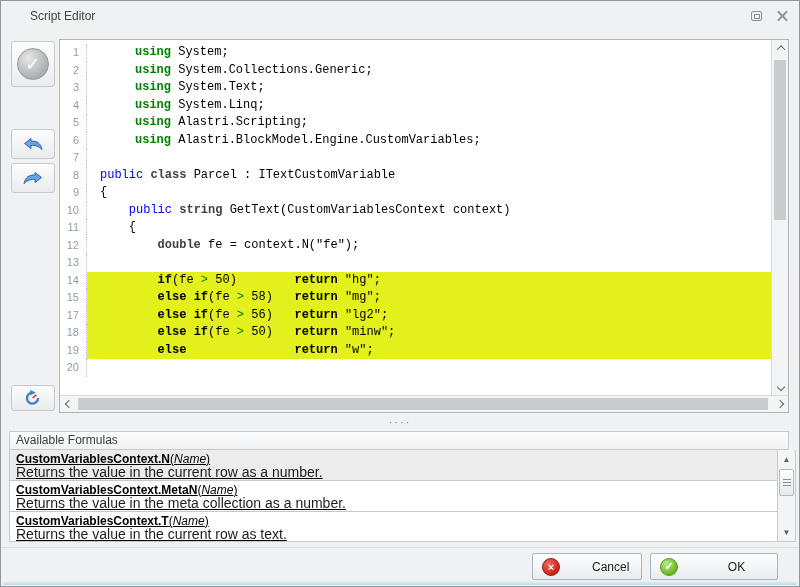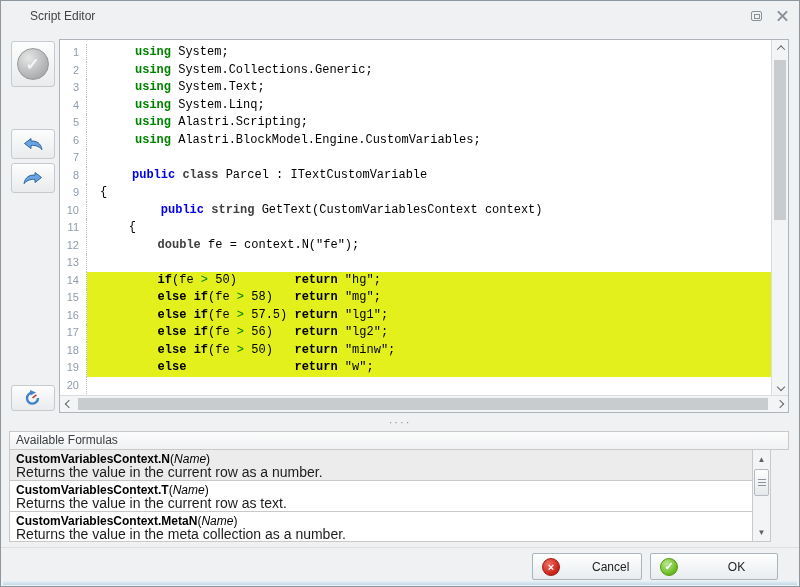--- a/index.html
+++ b/index.html
@@ -49,21 +49,21 @@
   .editor-body { flex:1; display:flex; overflow:hidden; }
   .code-scroll { flex:1; overflow:hidden; padding-top:4px; cursor:text; }
   .code-row { display:flex; height:17.5px; line-height:17.5px;
               font-family:"Liberation Mono", monospace; font-size:12px; white-space:pre; }
   .ln { width:27px; flex:0 0 27px; text-align:right; padding-right:7px;
         font-family:"Liberation Sans", sans-serif; font-size:11px; color:#8e9cab;
         border-right:1px dotted #b9bec4; background:#fff; }
   .code-text { flex:1; padding-left:13px; }
   .code-row.hl .code-text { background:#e3f01b; }
   .tk-g { color:#008200; font-weight:bold;margin-left:35px; }
-  .tk-b { color:#0000ee; font-weight:bold;margin-left:32px; }
+  .tk-b { color:#0000ee; font-weight:normal; }
   .tk-r { color:#404040; font-weight:bold; }
   .tk-k { color:#000000; font-weight:bold; }
   .tk-o { color:#008200; }
   .tk-p { color:#000000; }
 
   
   .vscroll { width:17px; flex:0 0 17px; background:#f3f4f5; border-left:1px solid #dadde0; position:relative; }
   .vscroll .sb-thumb { position:absolute; left:2px; right:2px; top:20px; height:160px; background:#c9cccf; }
   .hscroll { height:17px; flex:0 0 17px; background:#f3f4f5; border-top:1px solid #dadde0; position:relative; }
   .hscroll .sb-thumb { position:absolute; top:2px; bottom:2px; left:18px; right:20px; background:#c9cccf; }
@@ -77,22 +77,22 @@
   .chev.right { transform:rotate(-45deg); }
 
   
   .splitter { position:absolute; left:0; right:0; top:412px; height:18px; display:flex; align-items:center; justify-content:center; cursor:row-resize; }
   .splitter .grip { color:#808archive99; color:#8a9096; font-size:11px; letter-spacing:2px; line-height:6px; }
 
   
   .formulas-header { position:absolute; left:8px; right:10px; top:430px; height:19px;
       background:linear-gradient(#fcfcfd,#eff1f2); border:1px solid #c7c9cb;
       font-size:12px; color:#3c4043; line-height:17px; padding-left:6px; }
-  .formulas-body { position:absolute; left:8px; right:28px; top:449px; height:92px;
-      background:#fca5a5; border:1px solid #c7c9cb; border-top:none; display:flex; overflow:hidden; }
+  .formulas-body { position:absolute; left:8px; right:3px; top:449px; height:92px;
+      background:#fca5a5; border:1px solid #c7c9cb; border-top:none; display:flex; overflow:hidden;text-decoration:underline; }
   .formula-list { flex:1; overflow:hidden; }
   .formula-row { height:31px; padding:2px 0 0 6px; border-bottom:1px solid #c6c8ca; background:#fff; }
   .formula-row.sel { background:#ececec; }
   .f-title { font-size:12px; color:#000; line-height:14px; }
   .f-title b { font-weight:bold; }
   .f-title i { font-style:italic; }
   .f-desc { font-size:14px; color:#1c1c1c; line-height:13px; }
   .fscroll { width:18px; flex:0 0 18px; background:#f3f4f5; border-left:1px solid #c7c9cb; position:relative; }
   .fsb-btn { position:absolute; left:0; width:17px; height:16px; display:flex; align-items:center; justify-content:center;
              color:#5a6268; font-size:8px; }
@@ -169,21 +169,20 @@
           <div class="code-row"><span class="ln">6</span><span class="code-text"><span class="tk-g">using</span><span class="tk-p"> Alastri.BlockModel.Engine.CustomVariables;</span></span></div>
           <div class="code-row"><span class="ln">7</span><span class="code-text"></span></div>
           <div class="code-row"><span class="ln">8</span><span class="code-text"><span class="tk-b">public</span><span class="tk-p"> </span><span class="tk-r">class</span><span class="tk-p"> Parcel : ITextCustomVariable</span></span></div>
           <div class="code-row"><span class="ln">9</span><span class="code-text"><span class="tk-p">{</span></span></div>
           <div class="code-row"><span class="ln">10</span><span class="code-text"><span class="tk-p">    </span><span class="tk-b">public</span><span class="tk-p"> </span><span class="tk-r">string</span><span class="tk-p"> GetText(CustomVariablesContext context)</span></span></div>
           <div class="code-row"><span class="ln">11</span><span class="code-text"><span class="tk-p">    {</span></span></div>
           <div class="code-row"><span class="ln">12</span><span class="code-text"><span class="tk-p">        </span><span class="tk-r">double</span><span class="tk-p"> fe = context.N("fe");</span></span></div>
           <div class="code-row"><span class="ln">13</span><span class="code-text"></span></div>
           <div class="code-row hl"><span class="ln">14</span><span class="code-text"><span class="tk-p">        </span><span class="tk-k">if</span><span class="tk-p">(fe </span><span class="tk-o">&gt;</span><span class="tk-p"> 50)        </span><span class="tk-k">return</span><span class="tk-p"> "hg";</span></span></div>
           <div class="code-row hl"><span class="ln">15</span><span class="code-text"><span class="tk-p">        </span><span class="tk-k">else</span><span class="tk-p"> </span><span class="tk-k">if</span><span class="tk-p">(fe </span><span class="tk-o">&gt;</span><span class="tk-p"> 58)   </span><span class="tk-k">return</span><span class="tk-p"> "mg";</span></span></div>
-          <div class="code-row hl"><span class="ln">16</span><span class="code-text"><span class="tk-p">        </span><span class="tk-k">else</span><span class="tk-p"> </span><span class="tk-k">if</span><span class="tk-p">(fe </span><span class="tk-o">&gt;</span><span class="tk-p"> 57.5) </span><span class="tk-k">return</span><span class="tk-p"> "lg1";</span></span></div>
           <div class="code-row hl"><span class="ln">17</span><span class="code-text"><span class="tk-p">        </span><span class="tk-k">else</span><span class="tk-p"> </span><span class="tk-k">if</span><span class="tk-p">(fe </span><span class="tk-o">&gt;</span><span class="tk-p"> 56)   </span><span class="tk-k">return</span><span class="tk-p"> "lg2";</span></span></div>
           <div class="code-row hl"><span class="ln">18</span><span class="code-text"><span class="tk-p">        </span><span class="tk-k">else</span><span class="tk-p"> </span><span class="tk-k">if</span><span class="tk-p">(fe </span><span class="tk-o">&gt;</span><span class="tk-p"> 50)   </span><span class="tk-k">return</span><span class="tk-p"> "minw";</span></span></div>
           <div class="code-row hl"><span class="ln">19</span><span class="code-text"><span class="tk-p">        </span><span class="tk-k">else</span><span class="tk-p">               </span><span class="tk-k">return</span><span class="tk-p"> "w";</span></span></div>
           <div class="code-row"><span class="ln">20</span><span class="code-text"></span></div>
         </div>
       <div class="vscroll">
         <div class="sb-btn top">
             <span class="chev up"></span>
           </div>
         <div class="sb-thumb"></div>
@@ -208,26 +207,26 @@
   </div>
 
   <div class="formulas-header">Available Formulas</div>
   <div class="formulas-body">
     <div class="formula-list">
         <div class="formula-row sel">
           <div class="f-title"><b>CustomVariablesContext.N</b>(<i>Name</i>)</div>
           <div class="f-desc">Returns the value in the current row as a number.</div>
         </div>
         <div class="formula-row">
+          <div class="f-title"><b>CustomVariablesContext.MetaN</b>(<i>Name</i>)</div>
+          <div class="f-desc">Returns the value in the meta collection as a number.</div>
+        </div>
+        <div class="formula-row">
           <div class="f-title"><b>CustomVariablesContext.T</b>(<i>Name</i>)</div>
           <div class="f-desc">Returns the value in the current row as text.</div>
-        </div>
-        <div class="formula-row">
-          <div class="f-title"><b>CustomVariablesContext.MetaN</b>(<i>Name</i>)</div>
-          <div class="f-desc">Returns the value in the meta collection as a number.</div>
         </div>
       </div>
     <div class="fscroll">
       <div class="fsb-btn top">▲</div>
       <div class="fsb-thumb">
           <span class="fsb-grip"></span>
         </div>
       <div class="fsb-btn bottom">▼</div>
     </div>
   </div>

